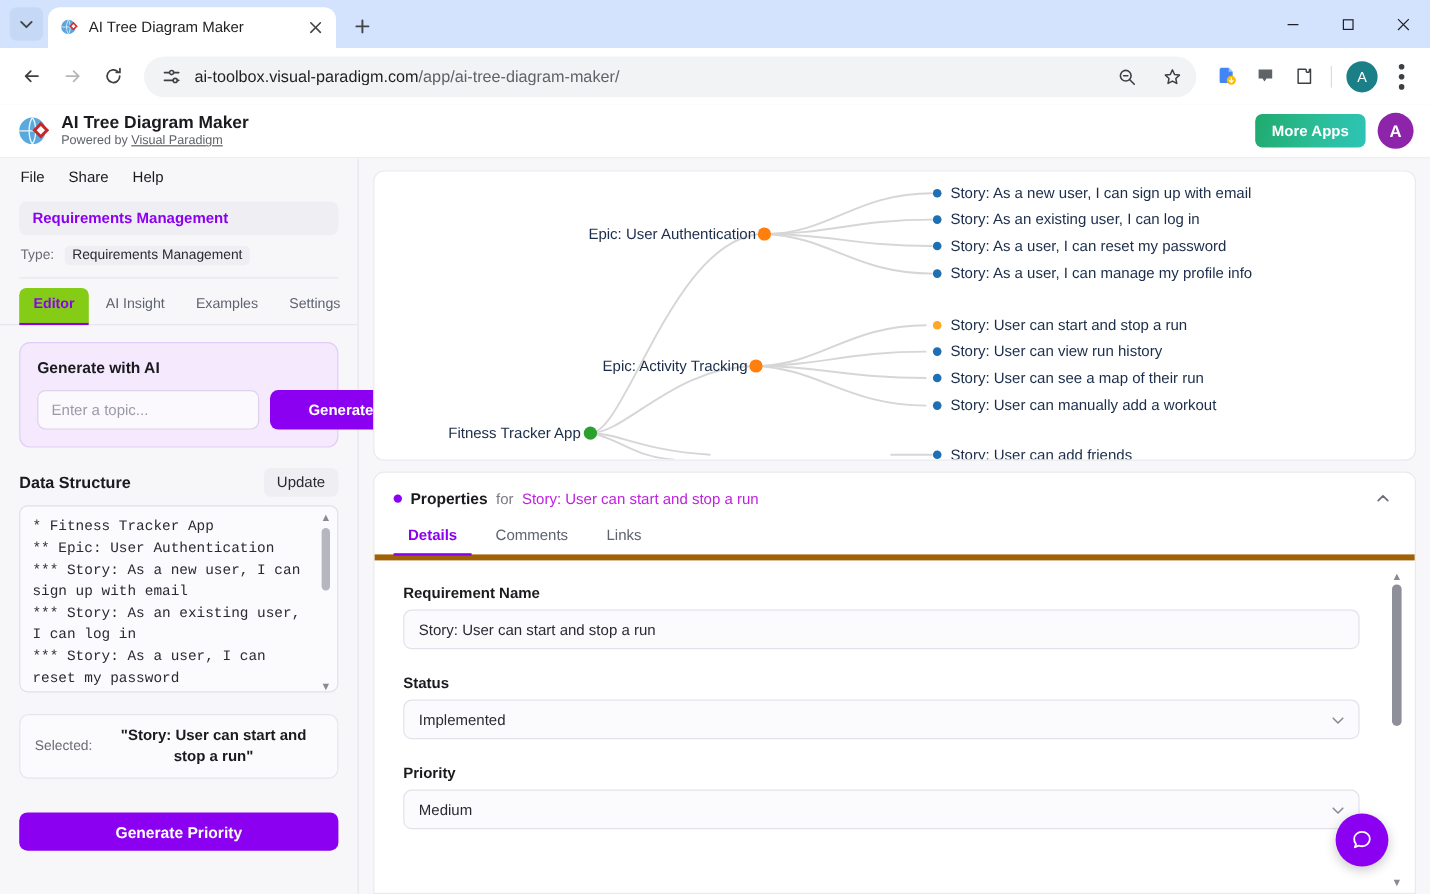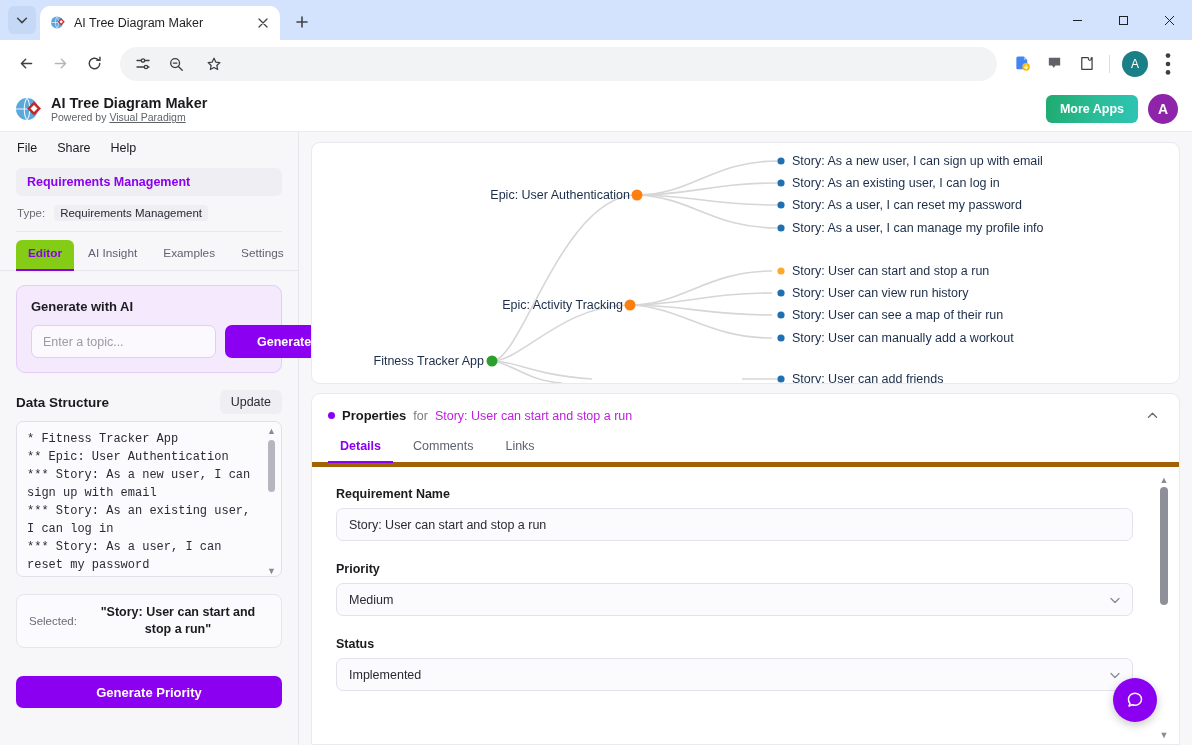--- a/index.html
+++ b/index.html
@@ -312,20 +312,21 @@
     </div>
 
     <div class="omnibox">
       <span class="omnibox-icon">
         <svg viewBox="0 0 18 18" fill="none" stroke="#3c4043" stroke-width="1.3" stroke-linecap="round">
           <path d="M3 5.5h4M11 5.5h4M3 12h7M14 12h1"></path>
           <circle cx="9" cy="5.5" r="1.7"></circle>
             <circle cx="12" cy="12" r="1.7"></circle>
         </svg>
       </span>
+      <span class="omnibox-url"><span>ai-toolbox.visual-paradigm.com</span><span class="path">/app/ai-tree-diagram-maker/</span></span>
       <span class="omni-action">
         <svg viewBox="0 0 18 18" fill="none" stroke="#3c4043" stroke-width="1.5" stroke-linecap="round">
             <circle cx="8" cy="8" r="5"></circle>
             <path d="M12 12l4 4M6 8h4"></path>
           </svg>
       </span>
       <span class="omni-action">
         <svg viewBox="0 0 18 18" fill="none" stroke="#3c4043" stroke-width="1.4" stroke-linejoin="round">
             <path d="M9 2.5l2 4.3 4.6.6-3.4 3.2.9 4.6L9 13l-4.1 2.2.9-4.6L2.4 7.4l4.6-.6z"></path>
           </svg>
@@ -526,43 +527,43 @@
           <div class="p-tab">Links</div>
         </div>
 
         <div class="props-body">
           <div class="field">
             <div class="field-label">Requirement Name</div>
             <input class="field-input" type="text" value="Story: User can start and stop a run" style="">
           </div>
 
           <div class="field">
+            <div class="field-label">Status</div>
+            <div class="select-wrap">
+              <input class="field-input" type="text" readonly="" value="Implemented" style="">
+              <span class="chev">
+                <svg viewBox="0 0 12 12" fill="none" stroke="#8a8a94" stroke-width="1.3" stroke-linecap="round" stroke-linejoin="round">
+                    <path d="M2 4.5l4 4 4-4"></path>
+                  </svg>
+              </span>
+            </div>
+          </div>
+
+          <div class="field">
             <div class="field-label">Priority</div>
             <div class="select-wrap">
               <input class="field-input" type="text" readonly="" value="Medium" style="">
               <span class="chev">
                 <svg viewBox="0 0 12 12" fill="none" stroke="#8a8a94" stroke-width="1.3" stroke-linecap="round" stroke-linejoin="round">
                     <path d="M2 4.5l4 4 4-4"></path>
                   </svg>
               </span>
             </div>
           </div>
 
-          <div class="field">
-            <div class="field-label">Status</div>
-            <div class="select-wrap">
-              <input class="field-input" type="text" readonly="" value="Implemented" style="">
-              <span class="chev">
-                <svg viewBox="0 0 12 12" fill="none" stroke="#8a8a94" stroke-width="1.3" stroke-linecap="round" stroke-linejoin="round">
-                    <path d="M2 4.5l4 4 4-4"></path>
-                  </svg>
-              </span>
-            </div>
-          </div>
-
           <div class="props-scroll">
             <span class="arr">▲</span>
             <span class="track">
                 <span class="thumb"></span>
               </span>
             <span class="arr">▼</span>
           </div>
 
           <button class="chat-fab">
             <svg viewBox="0 0 20 20" fill="none" stroke="#ffffff" stroke-width="1.5" stroke-linejoin="round">

